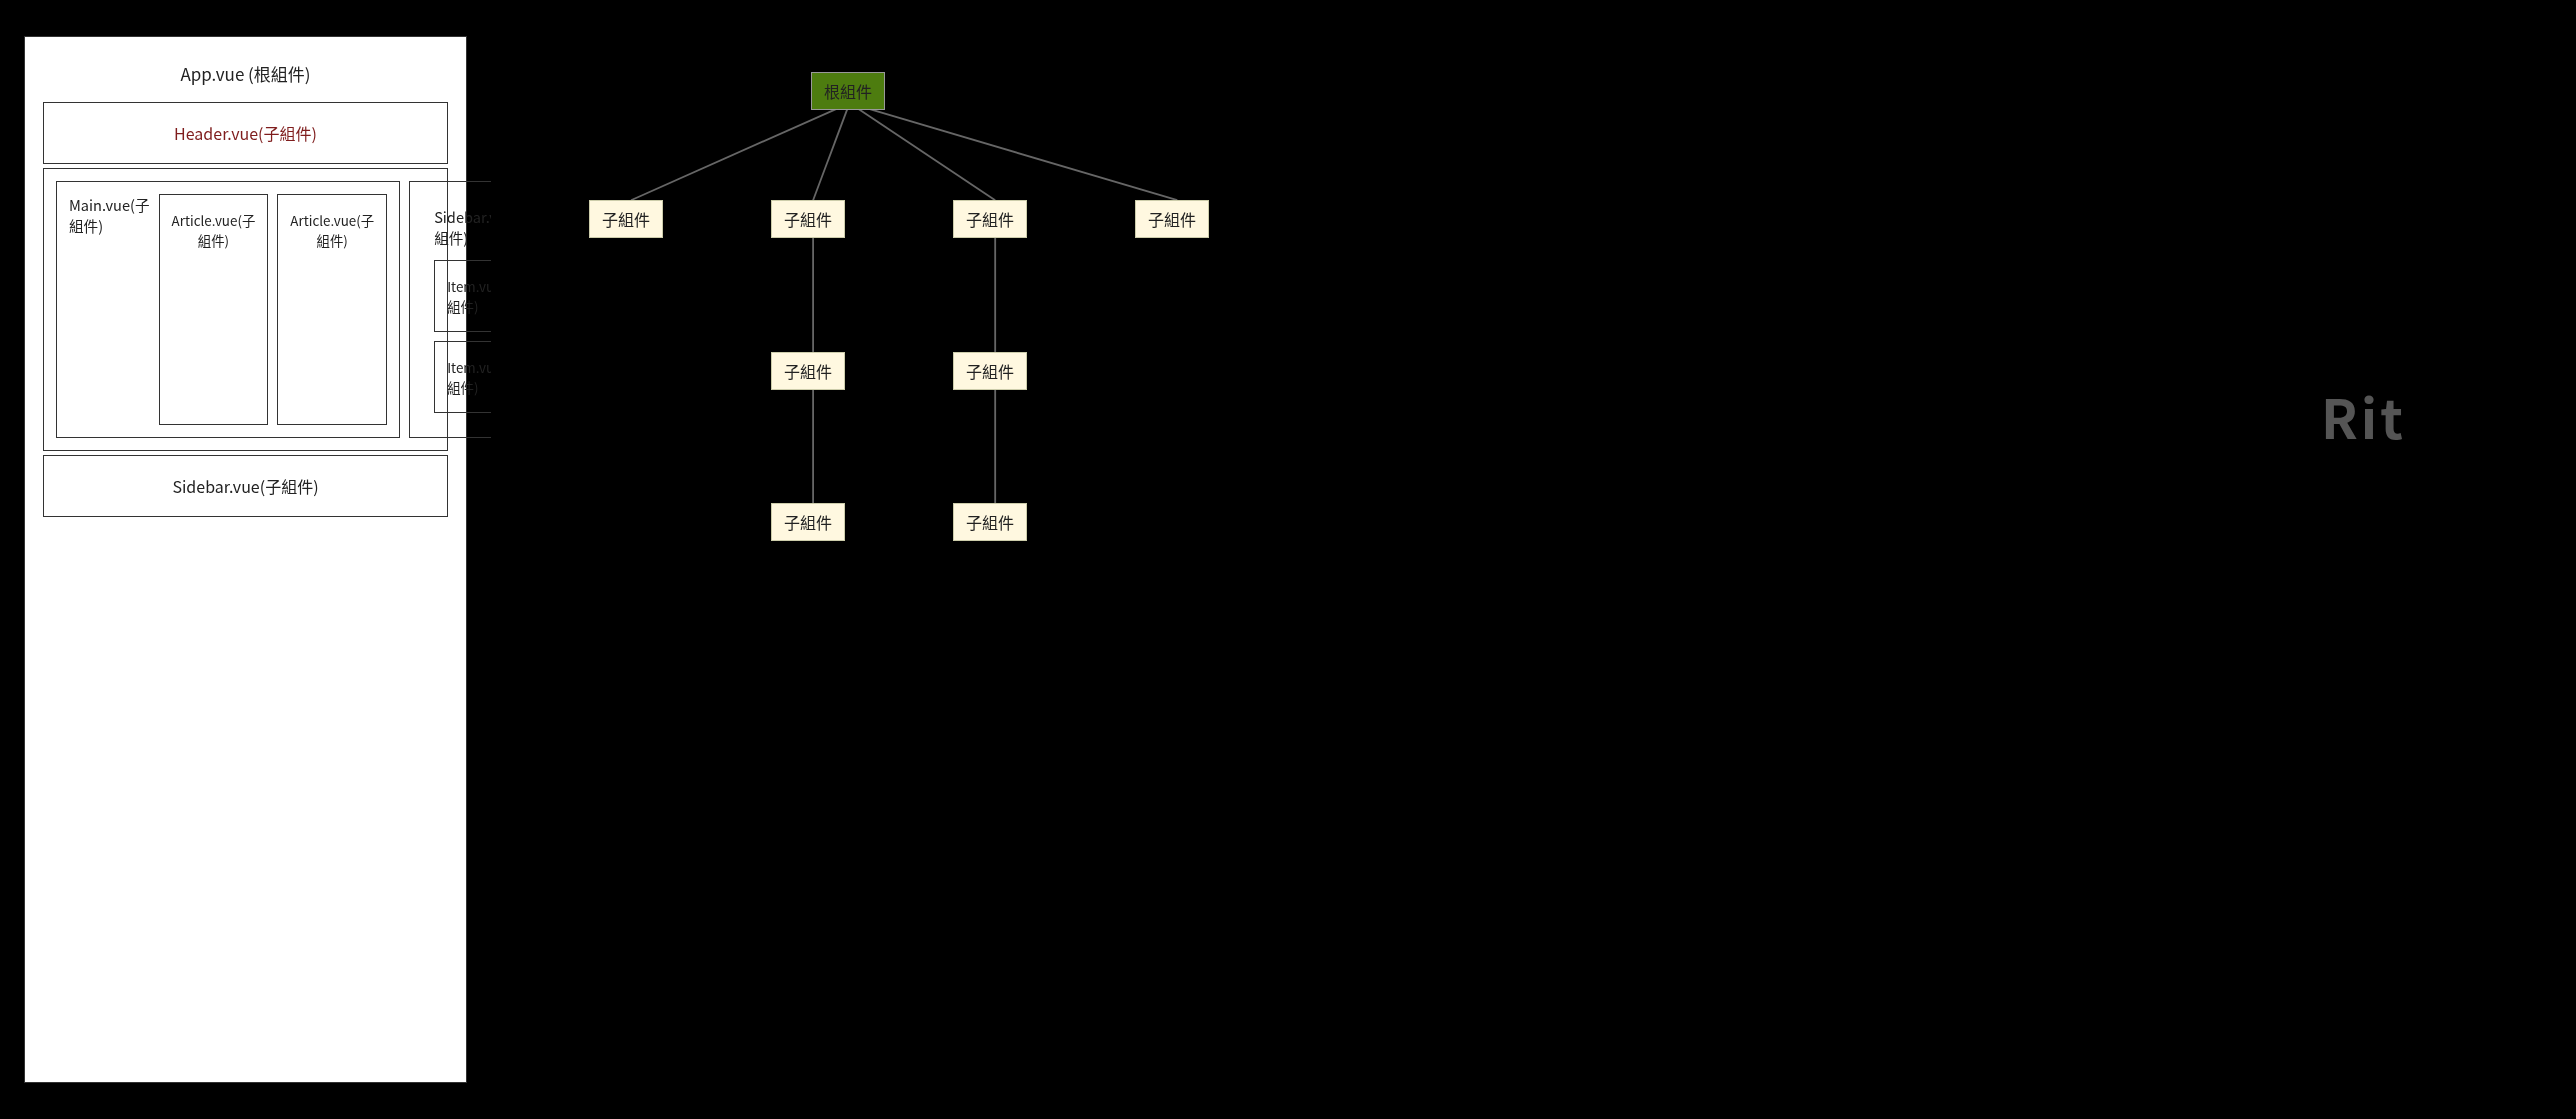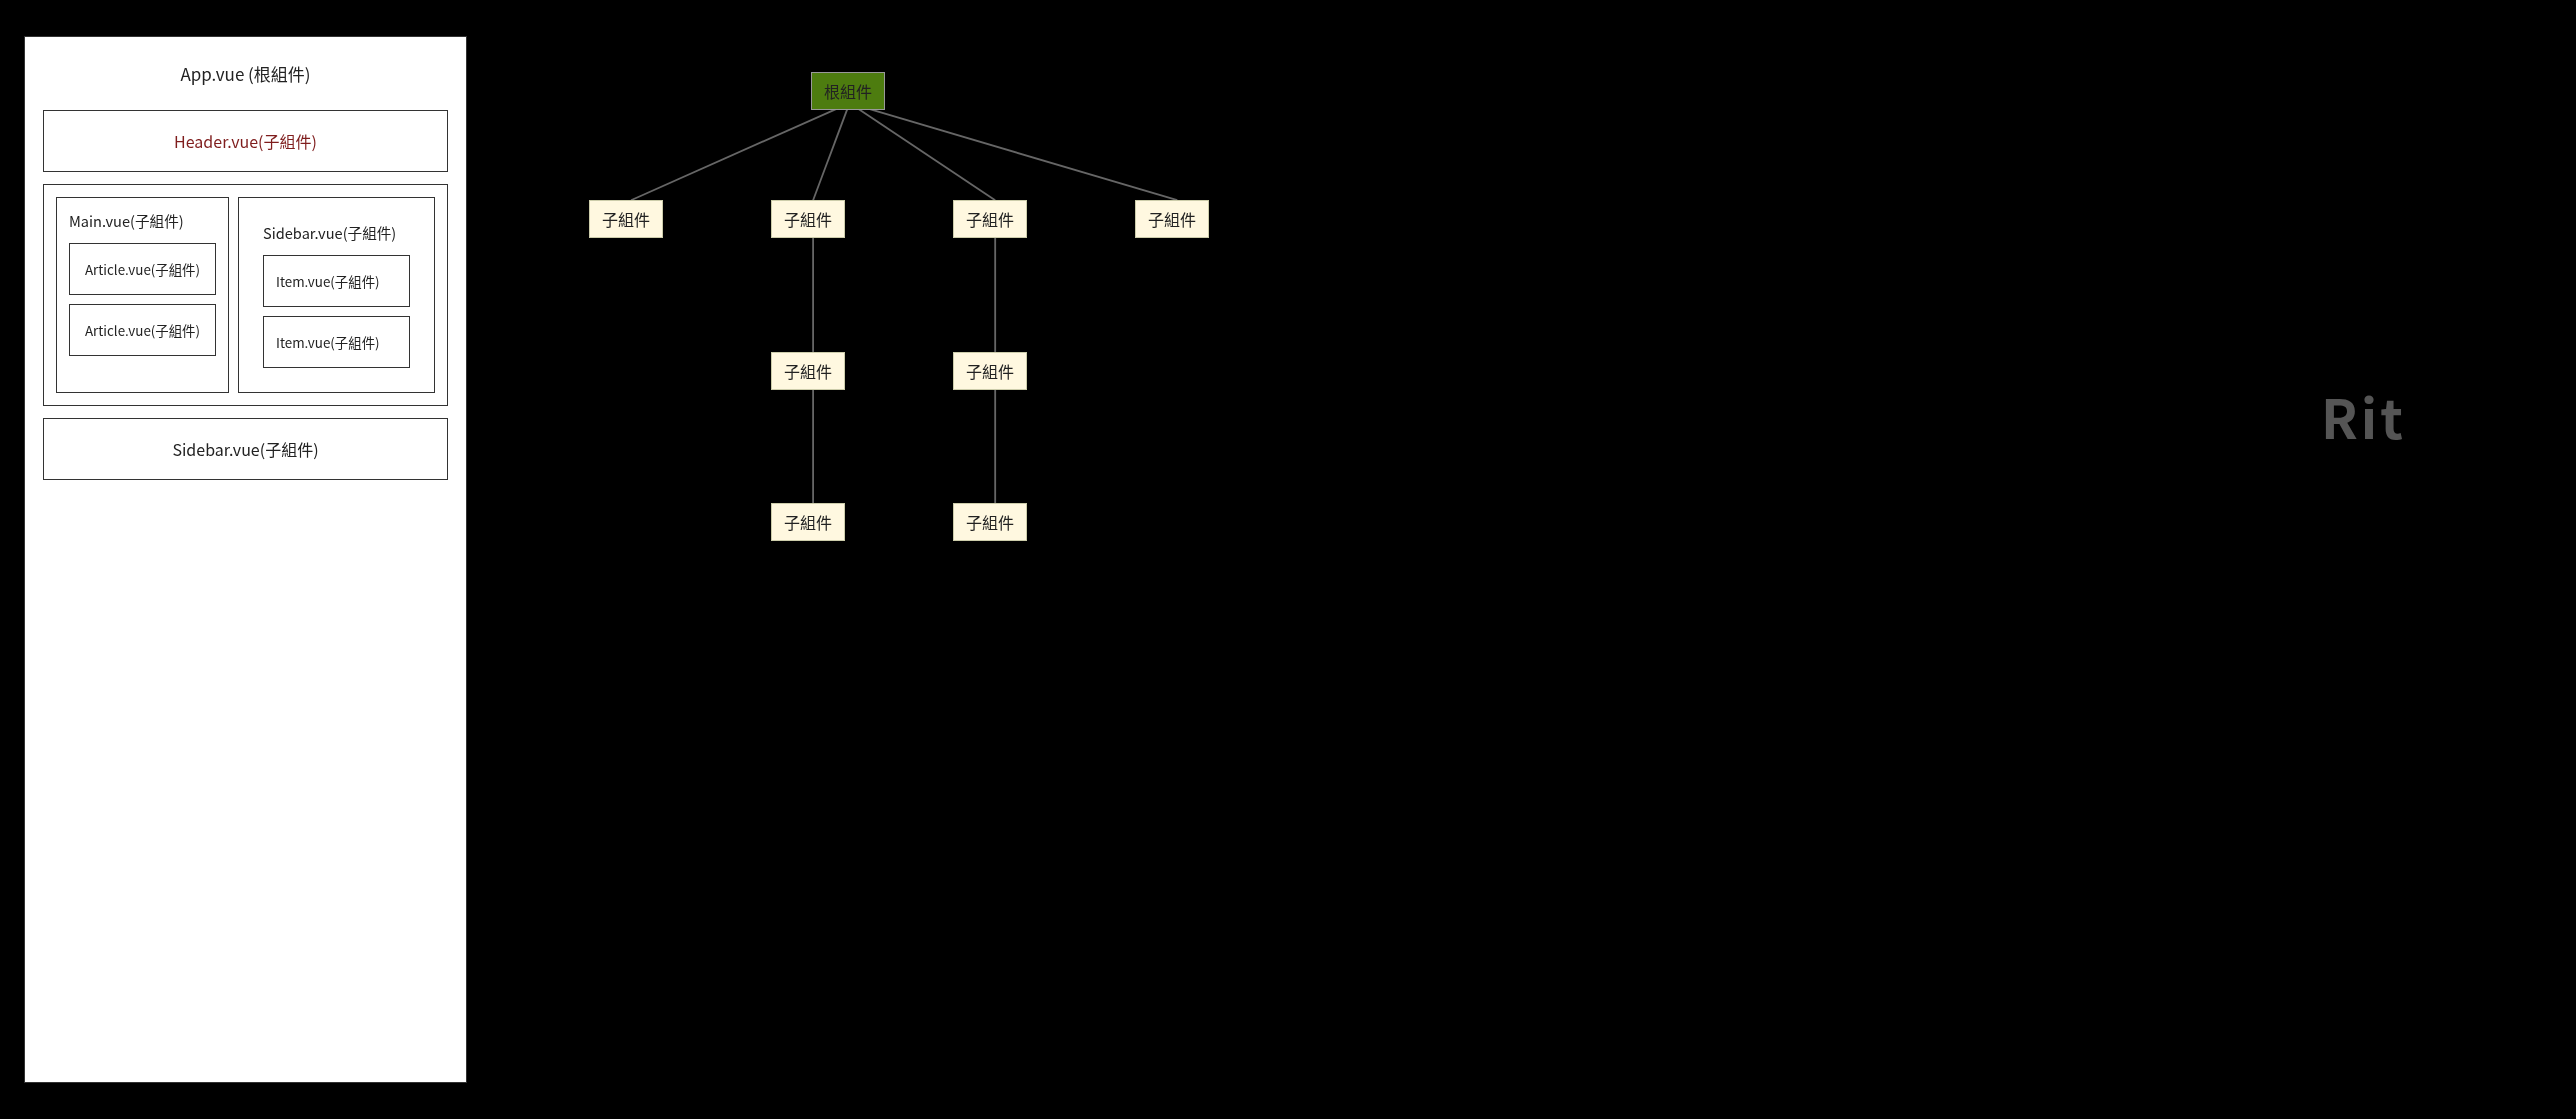--- a/index.html
+++ b/index.html
@@ -20,21 +20,21 @@
 
     
     .left-panel {
       width: 443px;
       background: #fff;
       border: 1.2px solid #333;
       margin: 36px 24px;
       padding: 18px;
       display: flex;
       flex-direction: column;
-      gap: 12px;
+      gap: 4px;
       position: relative;
       flex-shrink: 0;
     }
 
     .app-title {
       text-align: center;
       font-size: 17px;
       color: #222;
       padding: 6px 0 12px 0;
     }
@@ -54,21 +54,20 @@
       display: flex;
       gap: 0;
       padding: 12px;
     }
 
     .main-box {
       flex: 1;
       border: 1.2px solid #333;
       padding: 12px;
       display: flex;
-      flex-direction: column;
       gap: 9px;
       margin-right: 9px;
     }
 
     .main-title {
       font-size: 14.6px;
       color: #222;
       margin-bottom: 3px;
     }
 

